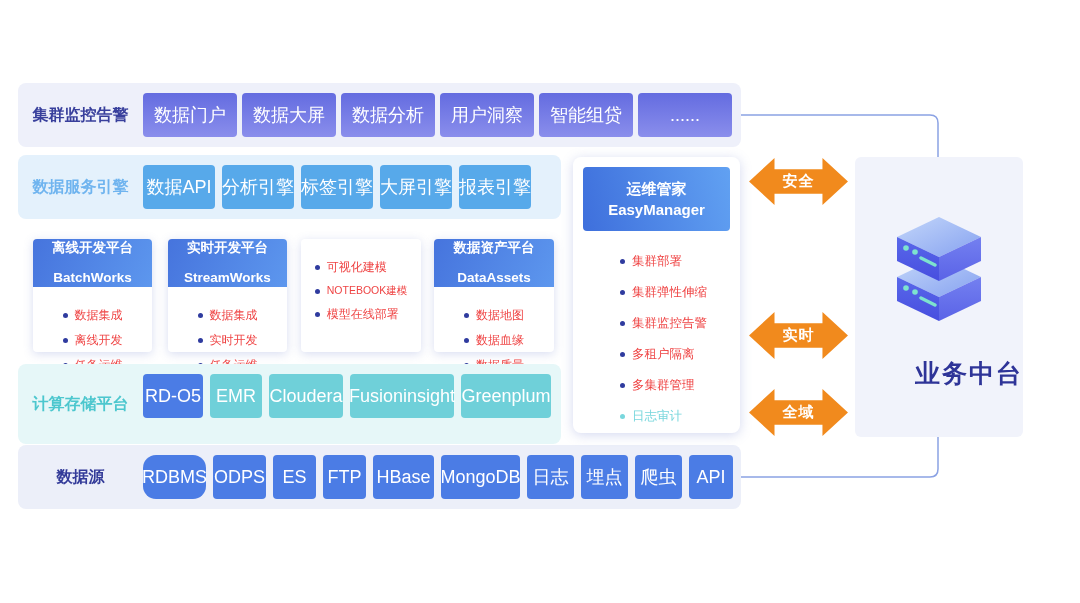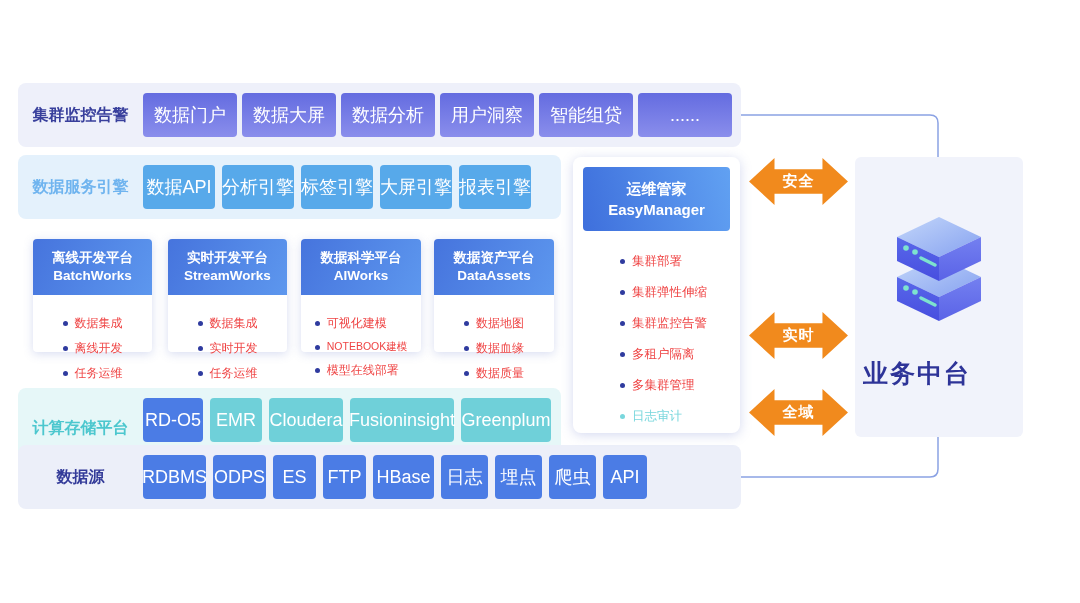--- a/index.html
+++ b/index.html
@@ -5,42 +5,42 @@
   html,body{margin:0;padding:0;background:#ffffff;}
   .canvas{position:relative;width:1080px;height:603px;background:#ffffff;overflow:hidden;
           font-family:"Liberation Sans","DejaVu Sans",sans-serif;}
   .canvas > *{position:absolute;z-index:1;}
   .connector{z-index:0;}
 
   
   .band{border-radius:8px;}
   .band-apps   {left:18px;top:83px; width:723px;height:64px;background:#EEF0FA;}
   .band-engines{left:18px;top:155px;width:543px;height:64px;background:#E4F1FC;}
-  .band-compute{left:18px;top:388px;width:543px;height:80px;background:#E6F7F8;}
+  .band-compute{left:18px;top:364px;width:543px;height:80px;background:#E6F7F8;}
   .band-sources{left:18px;top:445px;width:723px;height:64px;background:#ECEFF9;}
 
   .band-label{position:absolute;left:0;top:0;bottom:0;width:125px;display:flex;
               align-items:center;justify-content:center;font-size:16px;font-weight:bold;}
   .lbl-apps{color:#383F9C;} .lbl-engines{color:#6FB4EF;}
   .lbl-compute{color:#4CC7CE;} .lbl-sources{color:#333B99;border-radius:19px;}
 
   .chip-row{position:absolute;left:125px;top:10px;display:flex;gap:5px;}
   .chip{height:44px;display:flex;align-items:center;justify-content:center;
         border-radius:4px;color:#ffffff;font-size:18px;}
   .chip-app{width:94px;background:linear-gradient(180deg,#646CE0 0%,#8A8EEC 100%);}
   .chip-engine{width:72px;background:#57A9EA;margin-right:7px;}
   .chip-blue{background:#4B7CE5;}
   .chip-teal{background:#6FD0D9;}
   .gap7{gap:7px;}
 
   
   .pcard{top:239px;width:119px;height:113px;background:#ffffff;border-radius:4px;
          box-shadow:0 2px 10px rgba(100,120,200,0.25);}
-  .pcard-header{height:56px;border-radius:4px 4px 0 0;display:flex;flex-direction:column;
-                align-items:center;justify-content:center;color:#fff;font-weight:bold;
+  .pcard-header{height:48px;border-radius:4px 4px 0 0;display:flex;flex-direction:column;
+                align-items:center;justify-content:space-between;color:#fff;font-weight:bold;
                 font-size:13.5px;line-height:1.3;
                 background:linear-gradient(115deg,#4674DD 0%,#5D97EE 100%);}
   .pcard-body{padding-top:20px;text-align:right;}
   .bullet-list{width:fit-content;margin:0 auto;}
   .bullet{display:flex;align-items:center;margin-bottom:8px;}
   .dot{width:5px;height:5px;border-radius:50%;background:#2F3B9F;margin-right:7px;flex:none;}
   .bullet-text{font-size:12px;color:#ef4444;white-space:nowrap;}
 
   
   .empanel{left:573px;top:157px;width:167px;height:276px;background:#ffffff;border-radius:8px;
@@ -57,21 +57,21 @@
 
   
   .arrow{left:749px;width:99px;height:46px;}
   .arrow svg{position:absolute;inset:0;}
   .arrow-label{position:absolute;inset:0;display:flex;align-items:center;justify-content:center;
                color:#fff;font-size:15px;font-weight:bold;letter-spacing:1px;}
 
   
   .bizcard{left:855px;top:157px;width:168px;height:280px;background:#F1F3FB;border-radius:6px;}
   .biz-icon{position:absolute;left:42px;top:60px;}
-  .biz-label{position:absolute;left:8px;right:0;top:200px;text-align:left;
+  .biz-label{position:absolute;left:8px;right:0;top:200px;text-align:right;
              font-size:25px;font-weight:bold;color:#2E3498;letter-spacing:2px;}
 </style>
 </head>
 <body>
 
 <div class="canvas">
 
   <svg class="connector" width="1080" height="603" viewBox="0 0 1080 603" style="left:0;top:0;">
     <path d="M741,115 H930 Q938,115 938,123 V469 Q938,477 930,477 H741" fill="none" stroke="#8BA2E4" stroke-width="1.5"></path>
   </svg>
@@ -139,24 +139,20 @@
           </div>
       <div class="bullet">
             <span class="dot"></span>
             <span class="bullet-text">任务运维</span>
           </div>
     </div>
       </div>
   </div>
 
   <div class="pcard" style="left:301px;width:120px;">
-    <div class="pcard-header">
-      <span>数据科学平台</span>
-      <span>AIWorks</span>
-    </div>
     <div class="pcard-body">
         <div class="bullet-list">
       <div class="bullet">
             <span class="dot"></span>
             <span class="bullet-text">可视化建模</span>
           </div>
       <div class="bullet">
             <span class="dot"></span>
             <span class="bullet-text" style="font-size:10.5px;">NOTEBOOK建模</span>
           </div>
@@ -198,25 +194,26 @@
       <div class="chip chip-teal" style="width:52px;">EMR</div>
       <div class="chip chip-teal" style="width:74px;">Cloudera</div>
       <div class="chip chip-teal" style="width:104px;">Fusioninsight</div>
       <div class="chip chip-teal" style="width:90px;">Greenplum</div>
     </div>
   </div>
 
   <div class="band band-sources">
     <div class="band-label lbl-sources">数据源</div>
     <div class="chip-row gap7">
-      <div class="chip chip-blue" style="width:63px;">RDBMS</div>
+      <div class="chip chip-blue" style="width:63px;border-radius:13px;">RDBMS</div>
       <div class="chip chip-blue" style="width:53px;">ODPS</div>
       <div class="chip chip-blue" style="width:43px;">ES</div>
       <div class="chip chip-blue" style="width:43px;">FTP</div>
       <div class="chip chip-blue" style="width:61px;">HBase</div>
+      <div class="chip chip-blue" style="width:79px;">MongoDB</div>
       <div class="chip chip-blue" style="width:47px;">日志</div>
       <div class="chip chip-blue" style="width:47px;">埋点</div>
       <div class="chip chip-blue" style="width:47px;">爬虫</div>
       <div class="chip chip-blue" style="width:44px;">API</div>
     </div>
   </div>
 
   <div class="empanel">
     <div class="em-header">
       <span>运维管家</span>

